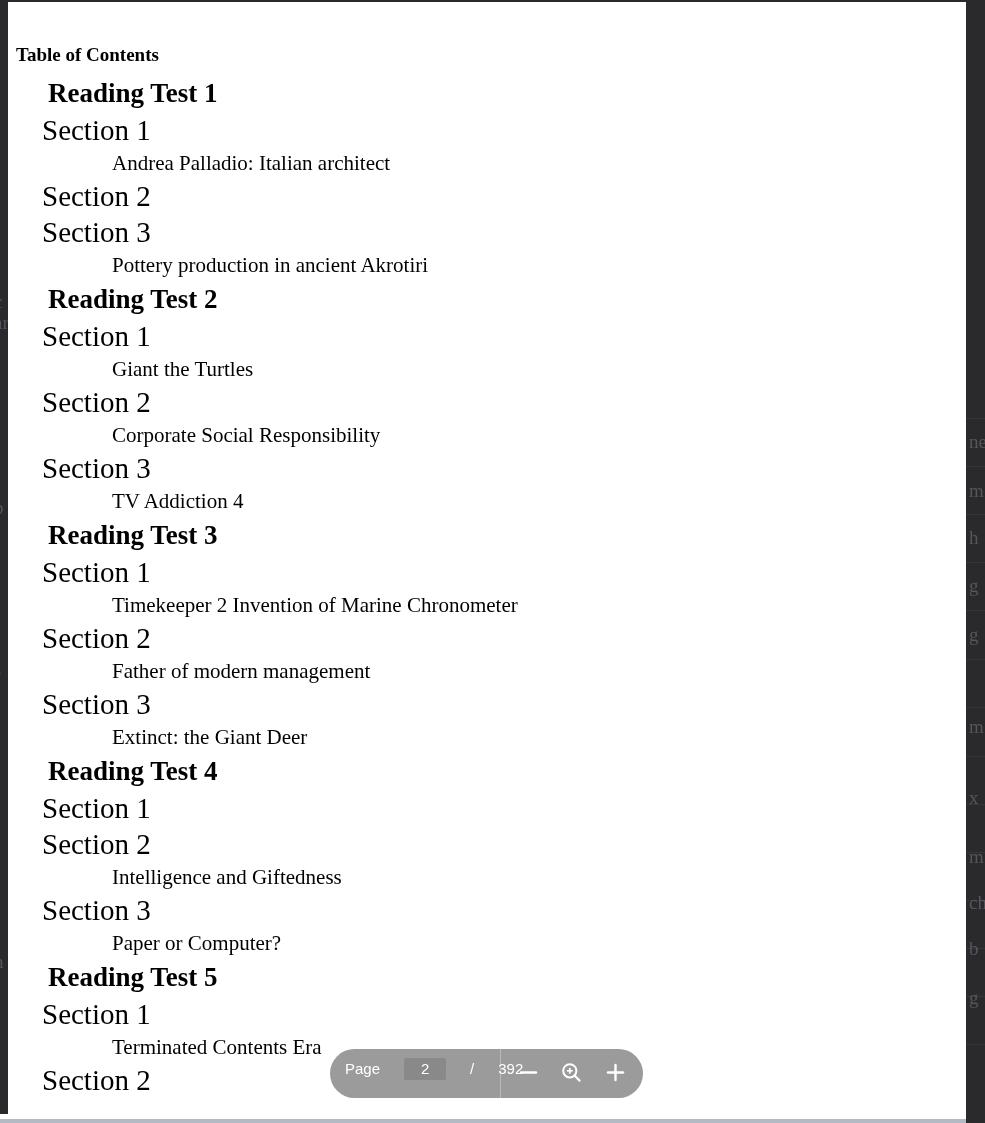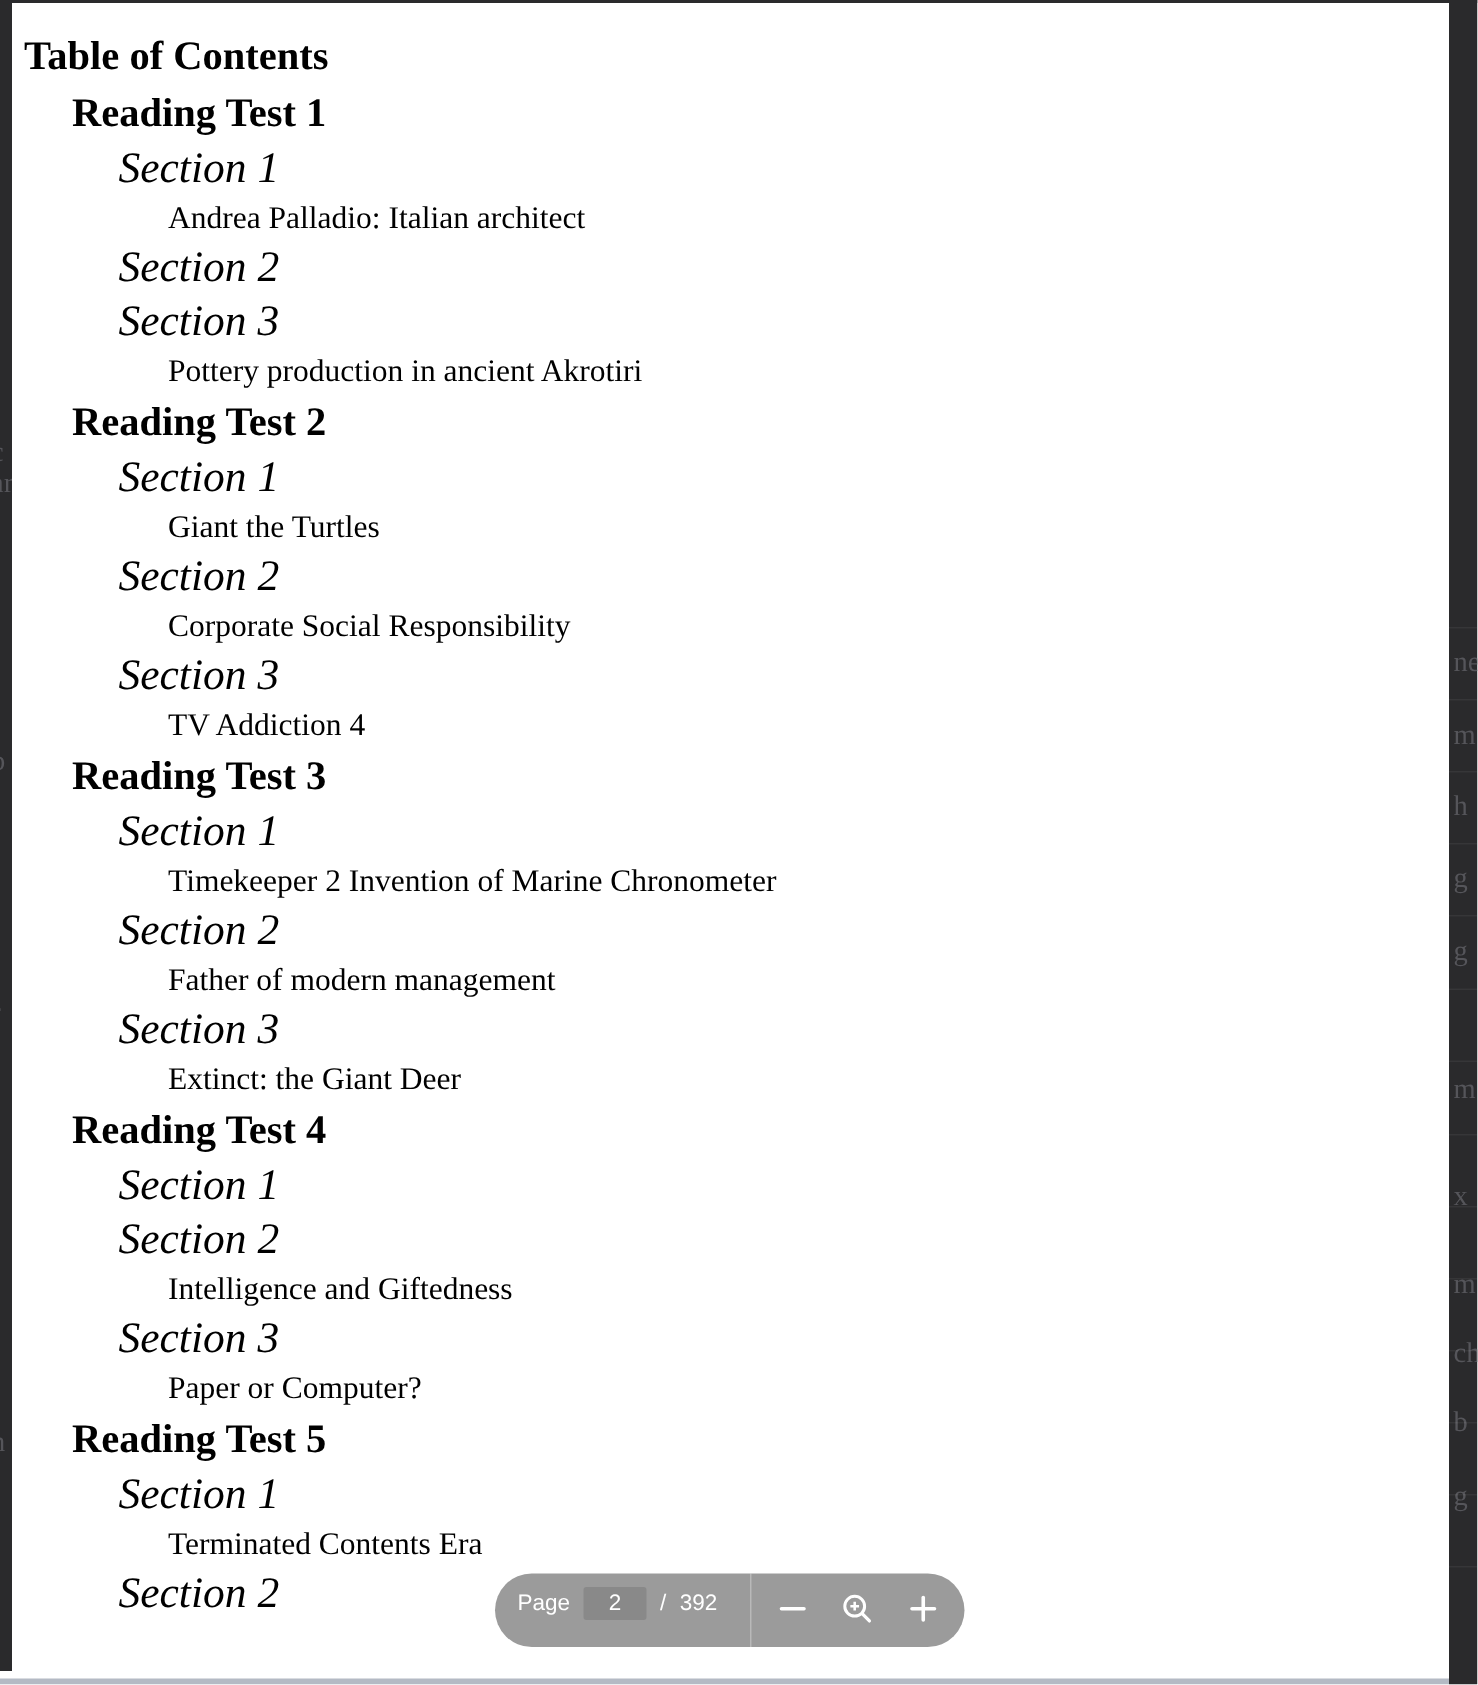--- a/index.html
+++ b/index.html
@@ -6,41 +6,41 @@
   body{
     width:985px;height:1123px;position:relative;overflow:hidden;
     background:#ffffff;
     font-family:"Liberation Serif", serif;
   }
   
   .page-content{
     position:absolute;left:0;top:18px;width:966px;color:#000;
   }
   .line{white-space:nowrap;}
-  .toc-title{margin-left:16px;height:38px;line-height:38px;font-size:27px;font-weight:bold;}
+  .toc-title{margin-left:16px;height:38px;line-height:38px;font-size:19px;font-weight:bold;margin-top:18px;}
   .rt-heading{margin-left:48px;height:38px;line-height:38px;font-size:27px;font-weight:bold;}
-  .sec-heading{margin-left:79px;height:36px;line-height:36px;font-size:29px;font-weight:normal;font-style:italic;}
+  .sec-heading{margin-left:42px;height:36px;line-height:36px;font-size:29px;font-weight:normal;}
   .sec-subtitle{margin-left:112px;height:30px;line-height:30px;font-size:21px;}
   
   .top-line{position:absolute;left:0;top:0;width:985px;height:2px;z-index:4;}
   .edge-strip{position:absolute;top:0;overflow:hidden;z-index:4;}
   .edge-strip.left{left:0;width:8px;height:1114px;}
   .edge-strip.right{right:0;width:19px;height:1123px;}
   .edge-letter{position:absolute;font-family:"Liberation Serif",serif;font-size:19px;line-height:19px;color:#55555a;}
   .edge-strip.left .edge-letter{left:-6px;}
   .edge-strip.right .edge-letter{left:3px;}
   .edge-divider{position:absolute;left:0;width:100%;height:1px;background:rgba(255,255,255,0.06);}
   .bottom-bar{position:absolute;left:0;top:1119px;width:966px;height:4px;z-index:5;}
   
   .toolbar{
     position:absolute;left:330px;top:1049px;width:313px;height:49px;
     border-radius:24.5px;display:flex;align-items:stretch;z-index:10;
     font-family:"Liberation Sans", sans-serif;font-size:15px;color:#fff;
   }
-  .tb-left{display:flex;align-items:center;gap:9px;padding:0 0 10px 15px;width:155px;}
+  .tb-left{display:flex;align-items:center;gap:24px;padding:0 0 10px 15px;width:155px;}
   .tb-divider{width:1px;align-self:stretch;background:rgba(255,255,255,0.3);}
   .tb-right{flex:1;display:flex;align-items:center;justify-content:space-around;padding:0 6px;}
   .page-input{
     width:42px;height:22px;border:none;border-radius:2px;color:#fff;
     text-align:center;font-family:"Liberation Sans",sans-serif;font-size:15px;padding:0;outline:none;
   }
   .tb-btn{
     width:34px;height:34px;display:flex;align-items:center;justify-content:center;
     background:transparent;border:none;padding:0;cursor:pointer;
   }

